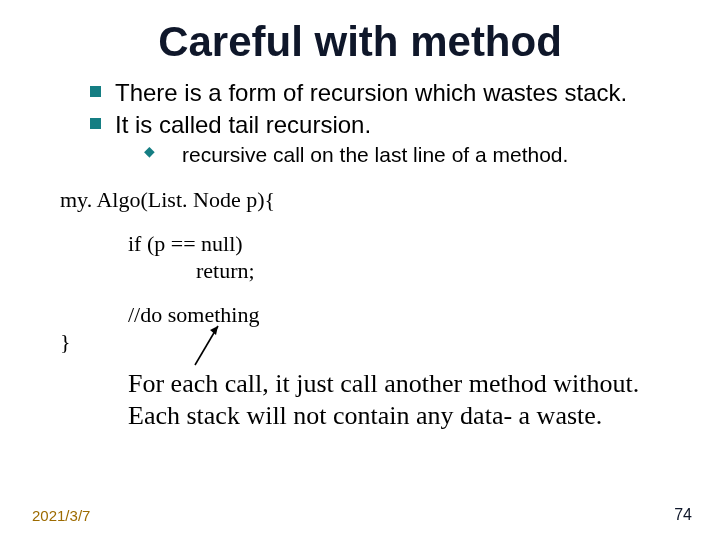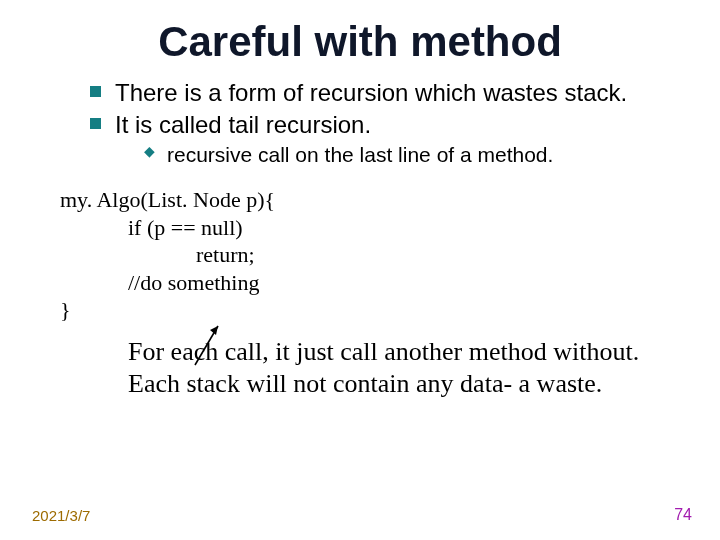--- a/index.html
+++ b/index.html
@@ -39,20 +39,21 @@
   .bullet-l1 .text {
     font-size: 24px;
     color: #000;
     line-height: 1.25;
   }
   .bullet-l2 {
     display: flex;
     align-items: flex-start;
     margin-left: 56px;
     margin-top: 2px;
+    gap: 15px;
   }
   .bullet-l2 .marker {
     width: 11px;
     height: 11px;
     margin-right: 10px;
     margin-top: 6px;
     flex-shrink: 0;
     position: relative;
   }
   .bullet-l2 .marker::before {
@@ -71,21 +72,21 @@
   .code-block {
     font-family: Liberation Serif, serif;
     font-size: 22px;
     color: #000;
     padding-left: 60px;
     padding-top: 18px;
     line-height: 1.25;
     position: relative;
   }
   .code-line { white-space: pre; }
-  .c-ind1 { padding-left: 68px; }
+  .c-ind1 { padding-left: 68px; margin-top: 16px; }
   .c-ind2 { padding-left: 136px; }
   .arrow-svg {
     position: absolute;
     left: 190px;
     top: 152px;
   }
   .note {
     font-family: "Times New Roman", Times, serif;
     font-size: 26px;
     color: #000;
@@ -100,21 +101,21 @@
     bottom: 16px;
     font-size: 15px;
     color: #9d6b01;
     font-family: Arial, sans-serif;
   }
   .footer-pagenum {
     position: absolute;
     right: 28px;
     bottom: 16px;
     font-size: 16px;
-    color: #a21caf;
+    color: #0f172a;
     font-family: Arial, sans-serif;
   }
 </style>
 </head>
 <body>
 
 <div class="title">Careful with method</div>
 
 <div class="bullets">
   <div class="bullet-l1">

